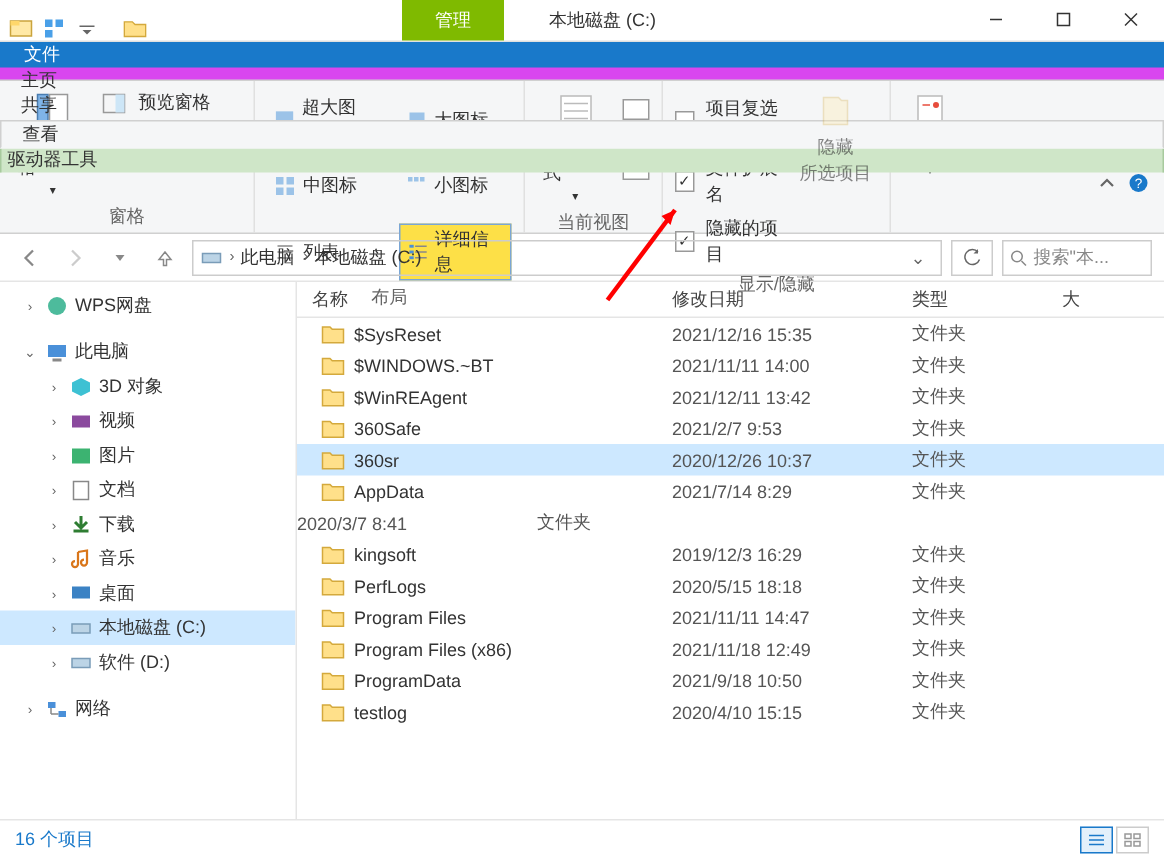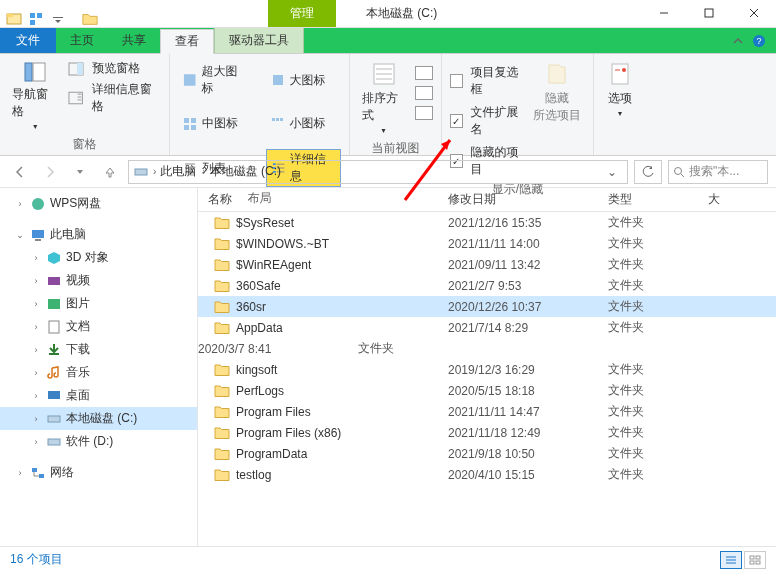--- a/index.html
+++ b/index.html
@@ -8,25 +8,25 @@
 .titlebar .qat { display: flex; align-items: center; gap: 6px; padding-left: 6px; }
 .titlebar .qat svg { width: 16px; height: 16px; }
 .folder-ico { width: 18px; height: 16px; }
 .title-tab { margin-left: 170px; display: flex; align-items: center; gap: 30px; }
 .manage-tab { background: #7fba00; color: #fff; padding: 4px 22px; height: 28px; display: flex; align-items: center; }
 .title-text { font-size: 12px; }
 .win-controls { margin-left: auto; display: flex; }
 .win-btn { width: 45px; height: 28px; display: flex; align-items: center; justify-content: center; }
 .win-btn svg { width: 10px; height: 10px; }
 
-.menubar { height: 26px; background: #22c55e; display: flex; align-items: stretch; border-bottom: 1px solid #d0d0d0; position: relative; }
+.menubar { height: 26px; background: #d946ef; display: flex; align-items: stretch; border-bottom: 1px solid #d0d0d0; position: relative; flex-direction: column; }
 .file-tab { background: #1979ca; color: #fff; padding: 0 16px; display: flex; align-items: center; }
 .menu-tab { padding: 0 14px; display: flex; align-items: center; color: #333; }
 .menu-tab.active { border: 1px solid #d0d0d0; border-bottom: 1px solid #f5f6f7; background: #f5f6f7; position: relative; top: 1px; }
-.drive-tab { padding: 0 14px; display: flex; align-items: center; background: #cfe6c8; color: #333; border-left: 1px solid #a8ca9e; border-right: 1px solid #a8ca9e;}
+.drive-tab { padding: 0 4px; display: flex; align-items: center; background: #cfe6c8; color: #333; border-left: 1px solid #a8ca9e; border-right: 1px solid #a8ca9e;}
 .menubar .help { margin-left: auto; padding: 0 10px; display: flex; align-items: center; gap: 8px; }
 
 .ribbon { height: 102px; background: #f5f6f7; border-bottom: 1px solid #d0d0d0; display: flex; }
 .rgroup { border-right: 1px solid #e0e0e0; display: flex; flex-direction: column; padding: 4px 8px 0; }
 .rgroup .body { flex: 1; display: flex; align-items: flex-start; gap: 6px; }
 .rgroup .label { text-align: center; color: #666; font-size: 12px; padding: 3px 0; }
 .nav-pane-btn { display: flex; flex-direction: column; align-items: center; gap: 2px; padding: 2px 4px; }
 .nav-pane-btn svg { width: 24px; height: 24px; }
 .small-list { display: flex; flex-direction: column; gap: 4px; padding-top: 2px; }
 .small-item { display: flex; align-items: center; gap: 8px; }
@@ -471,21 +471,21 @@
           <div class="c-date">2021/11/11 14:00</div>
           <div class="c-type">文件夹</div>
         </div>
         <div class="row">
           <div class="c-name">
             <svg class="folder-small" viewBox="0 0 16 14">
               <path d="M1 2 h5 l1.5 1.5 h7.5 v9 h-14 z" fill="#ffe08a" stroke="#d4a93c"></path>
             </svg>
             <span>$WinREAgent</span>
           </div>
-          <div class="c-date">2021/09/11 13:42</div>
+          <div class="c-date">2021/12/11 13:42</div>
           <div class="c-type">文件夹</div>
         </div>
         <div class="row">
           <div class="c-name">
             <svg class="folder-small" viewBox="0 0 16 14">
               <path d="M1 2 h5 l1.5 1.5 h7.5 v9 h-14 z" fill="#ffe08a" stroke="#d4a93c"></path>
             </svg>
             <span>360Safe</span>
           </div>
           <div class="c-date">2021/2/7 9:53</div>

